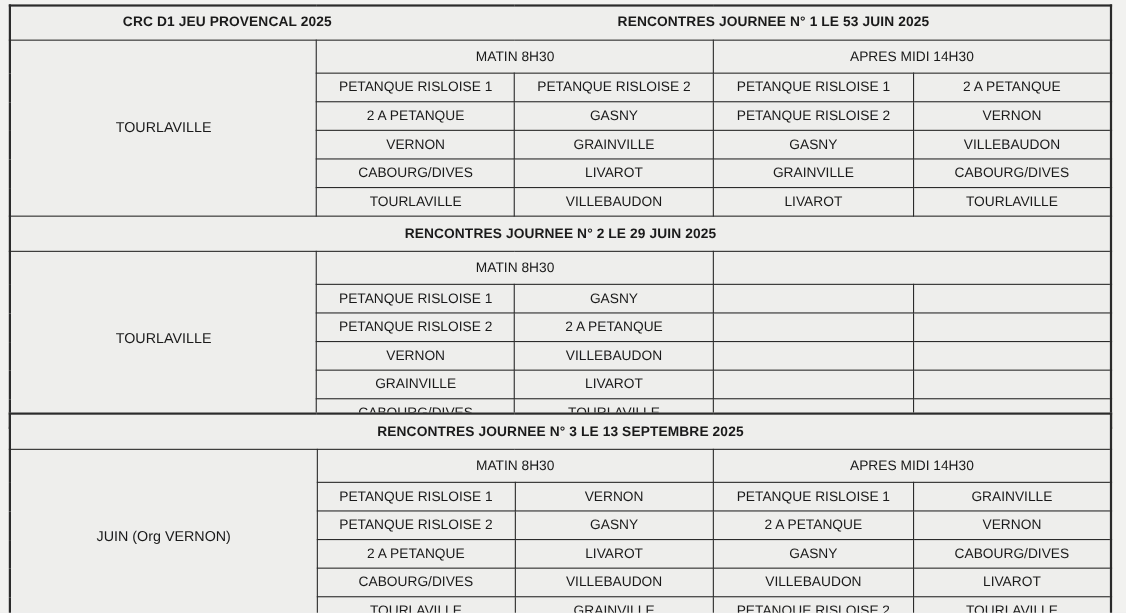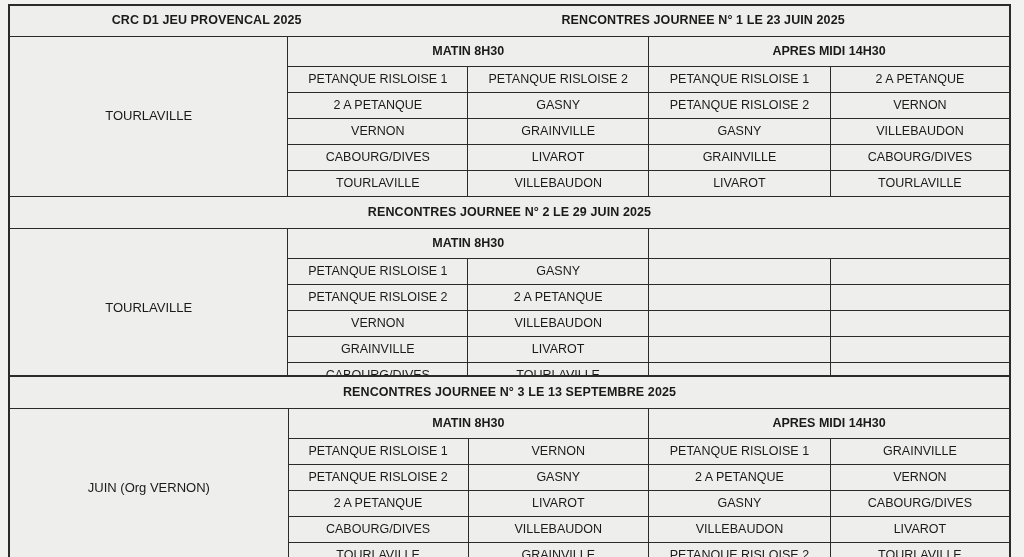--- a/index.html
+++ b/index.html
@@ -45,21 +45,21 @@
     height: 26px;
     letter-spacing: 0.1px;
   }
   .banner-cell {
     font-weight: bold;
     font-size: 13.5px;
     height: 27px;
     letter-spacing: 0.1px;
   }
   .slot-cell {
-    font-weight: bold;
+    font-weight: normal;
     font-size: 13px;
     height: 25px;
   }
   .club-cell {
     font-size: 13px;
     font-weight: normal;
   }
   .match-row td { height: 21px; }
   .blank-cell { }
 
@@ -100,21 +100,21 @@
         <col style="width:181px">
         <col style="width:182px">
         <col style="width:180px">
       </colgroup>
       <tbody>
 
         <tr>
           <td class="title-cell" colspan="5">
             <div class="title-inner">
               <span class="title-a">CRC D1 JEU PROVENCAL 2025</span>
-              <span class="title-b">RENCONTRES JOURNEE N° 1 LE 23 JUIN 2025</span>
+              <span class="title-b">RENCONTRES JOURNEE N° 1 LE 53 JUIN 2025</span>
             </div>
           </td>
         </tr>
 
         <tr>
           <td class="blank-cell" rowspan="6">
             <span class="club-cell">TOURLAVILLE</span>
           </td>
           <td class="slot-cell" colspan="2">MATIN 8H30</td>
           <td class="slot-cell" colspan="2">APRES MIDI 14H30</td>

